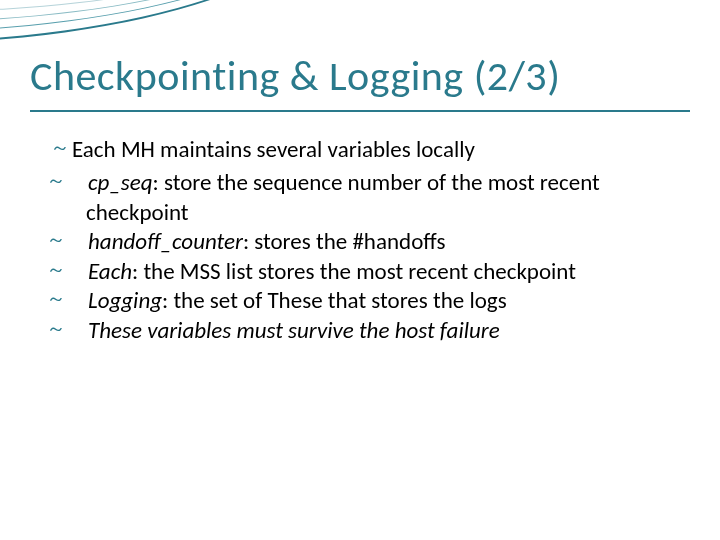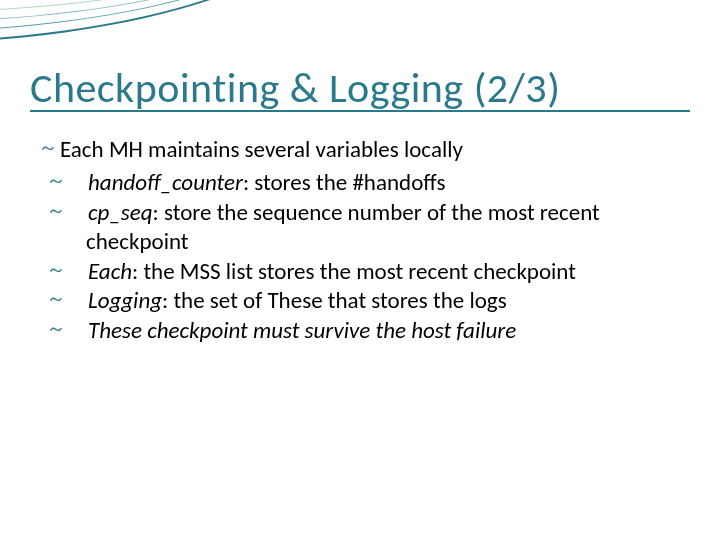--- a/index.html
+++ b/index.html
@@ -31,40 +31,39 @@
   .arc4 { width: 840px; height: 240px; left: -500px; top: -230px; border-color: #b7d4da; }
 
   .title {
     position: absolute;
     left: 30px;
     top: 50px;
     font-size: 42px;
     color: #2a7a8c;
     font-weight: 400;
     letter-spacing: 0.5px;
-    margin-top: 12px;
   }
   .underline {
     position: absolute;
     left: 30px;
     top: 110px;
     width: 660px;
     height: 2px;
     background: #2a7a8c;
   }
   .content {
     position: absolute;
     left: 38px;
     top: 135px;
     width: 650px;
     font-size: 23px;
     line-height: 1.28;
   }
   .lvl1 {
-    margin: 0 0 4px 0;
+    margin: 0 0 4px 12px;
   }
   .bullet {
     color: #2a7a8c;
     font-family: "Segoe Script", cursive;
     font-size: 20px;
     display: inline-block;
     width: 22px;
     vertical-align: top;
   }
   .txt { display: inline; }
@@ -87,35 +86,35 @@
   <div class="title">Checkpointing &amp; Logging (2/3)</div>
   <div class="underline"></div>
 
   <div class="content">
 
     <div class="lvl1">
       <span class="bullet">～</span><span class="txt">Each MH maintains several variables locally</span>
     </div>
 
     <div class="lvl2-wrap">
-      <span class="bullet">～</span><span class="ital">handoff_counter</span><span>: stores the #handoffs</span>
+      <span class="bullet">～</span><span class="ital">cp_seq</span><span>: store the sequence number of the most recent checkpoint</span>
     </div>
 
     <div class="lvl2-wrap">
-      <span class="bullet">～</span><span class="ital">cp_seq</span><span>: store the sequence number of the most recent checkpoint</span>
+      <span class="bullet">～</span><span class="ital">handoff_counter</span><span>: stores the #handoffs</span>
     </div>
 
 
     <div class="lvl2-wrap">
       <span class="bullet">～</span><span class="ital">Each</span><span>: the MSS list stores the most recent checkpoint</span>
     </div>
 
 
     <div class="lvl2-wrap">
       <span class="bullet">～</span><span class="ital">Logging</span><span>: the set of These that stores the logs</span>
     </div>
 
     <div class="lvl2-wrap">
-      <span class="bullet">～</span><span class="ital">These checkpoint must survive the host failure</span><span></span>
+      <span class="bullet">～</span><span class="ital">These variables must survive the host failure</span><span></span>
     </div>
 
   </div>
 </div>
 
 </body></html>

